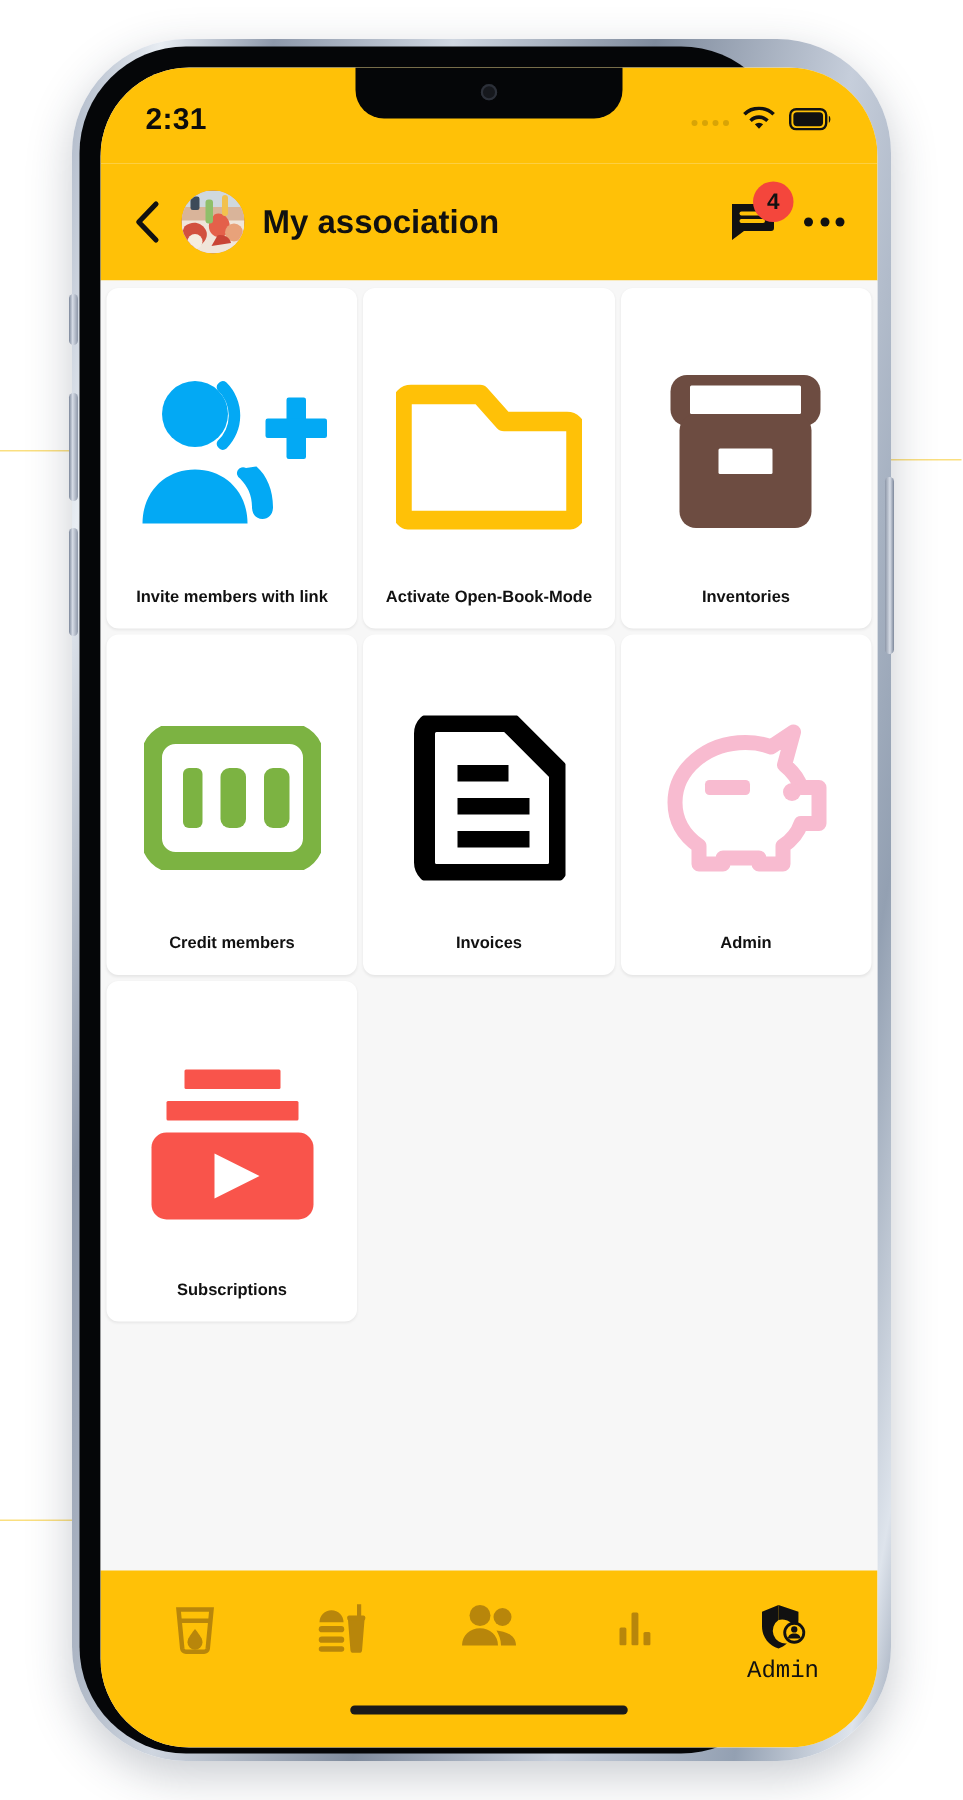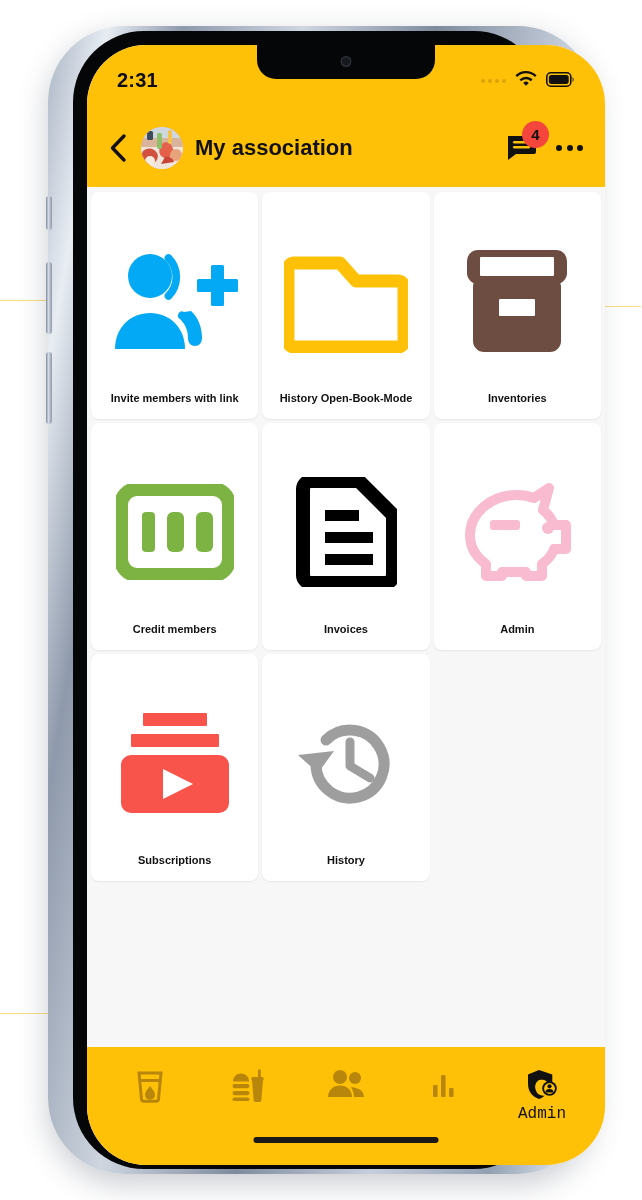--- a/index.html
+++ b/index.html
@@ -22,21 +22,20 @@
     width: 546px; height: 1148px;
     border-radius: 76px;
     background: linear-gradient(100deg,#aab4c4 0%,#e8edf3 8%,#8e99ab 18%,#cfd6e0 34%,#7f8b9d 52%,#c6cedb 70%,#93a0b2 86%,#dee4ec 96%,#9aa5b6 100%);
     box-shadow: 0 10px 30px rgba(40,50,70,.25);
   }
   .phone-bezel {
     position: absolute; left: 5px; top: 5px;
     width: 472px; height: 1138px;
     border-radius: 71px;
     background: #050608;
-    margin-left: 20px;
   }
   .phone-screen {
     position: absolute; left: 14px; top: 14px;
     width: 518px; height: 1120px;
     border-radius: 59px;
     background: #f7f7f7;
     overflow: hidden;
   }
 
   
@@ -248,21 +247,21 @@
               </span>
               <span class="tile-label">Invite members with link</span>
             </div>
 
             <div class="tile">
               <span class="icon-box">
                 <svg width="124" height="104" viewBox="0 0 124 104">
                   <path d="M10 14h46l16 18h42a6 6 0 0 1 6 6v54a6 6 0 0 1-6 6H10a6 6 0 0 1-6-6V20a6 6 0 0 1 6-6z" fill="none" stroke="#FFC107" stroke-width="13" stroke-linejoin="round"></path>
                 </svg>
               </span>
-              <span class="tile-label">History Open-Book-Mode</span>
+              <span class="tile-label">Activate Open-Book-Mode</span>
             </div>
 
             <div class="tile">
               <span class="icon-box">
                 <svg width="108" height="110" viewBox="0 0 108 110">
                   <rect x="4" y="4" width="100" height="34" rx="11" fill="#6D4C41"></rect>
                   <rect x="10" y="30" width="88" height="76" rx="11" fill="#6D4C41"></rect>
                   <rect x="17" y="11" width="74" height="19" rx="1" fill="#fff"></rect>
                   <rect x="36" y="53" width="36" height="17" rx="1" fill="#fff"></rect>
                 </svg>
@@ -310,30 +309,20 @@
                 <svg width="116" height="104" viewBox="0 0 116 104">
                   <rect x="26" y="2" width="64" height="13" rx="1" fill="#F9544B"></rect>
                   <rect x="14" y="23" width="88" height="13" rx="1" fill="#F9544B"></rect>
                   <rect x="4" y="44" width="108" height="58" rx="10" fill="#F9544B"></rect>
                   <path d="M46 58l30 15-30 15z" fill="#fff"></path>
                 </svg>
               </span>
               <span class="tile-label">Subscriptions</span>
             </div>
 
-            <div class="tile">
-              <span class="icon-box">
-                <svg width="112" height="108" viewBox="0 0 112 108">
-                  <path d="M26 55a34 34 0 1 0 10-24" fill="none" stroke="#9E9E9E" stroke-width="11" stroke-linecap="round"></path>
-                  <path d="M8 46l20 18 16-22z" fill="#9E9E9E"></path>
-                  <path d="M60 33v24l20 12" fill="none" stroke="#9E9E9E" stroke-width="9" stroke-linecap="round" stroke-linejoin="round"></path>
-                </svg>
-              </span>
-              <span class="tile-label">History</span>
-            </div>
 
 
           </div>
         </div>
 
         <div class="bottomnav">
 
           <div class="navitem">
             <span>
               <svg width="30" height="34" viewBox="0 0 30 34">

